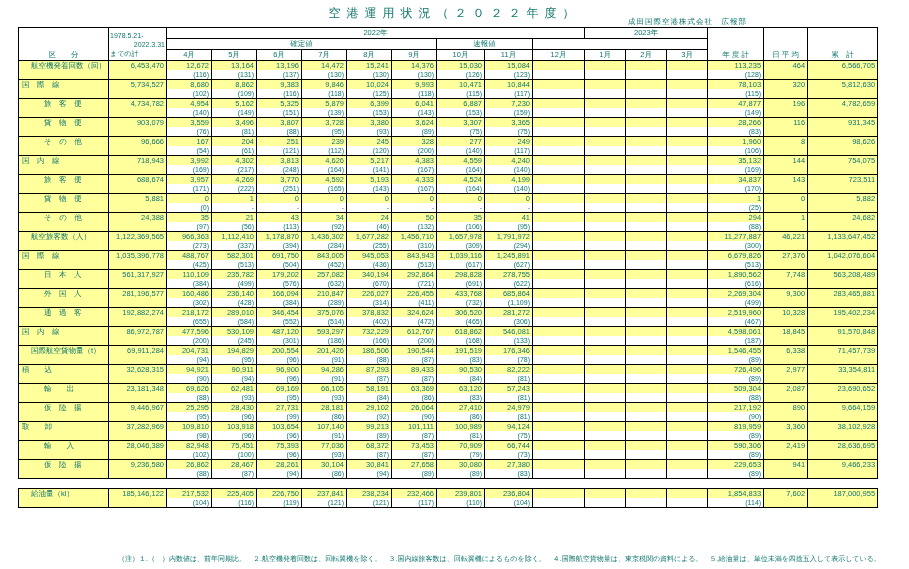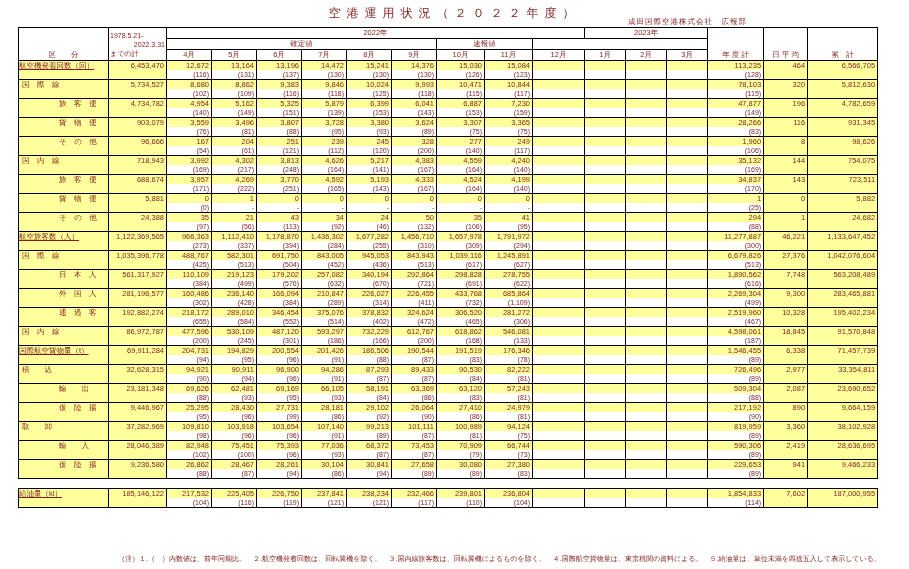--- a/index.html
+++ b/index.html
@@ -1,36 +1,36 @@
 <!DOCTYPE html>
 <html><head>
 <meta charset="utf-8">
 <style>
   html,body{margin:0;padding:0;background:#e8e8e8;}
   #page{position:relative;width:909px;height:569px;background:#ffffff;overflow:hidden;
-        font-family:"Liberation Sans","DejaVu Sans",sans-serif;color:#7f1d1d;}
+        font-family:"Liberation Sans","DejaVu Sans",sans-serif;color:#0f766e;}
   #title{position:absolute;top:5px;left:0;right:0;text-align:center;
          font-size:12px;letter-spacing:6px;white-space:nowrap;}
   #credit{position:absolute;top:17px;left:628px;font-size:7.5px;letter-spacing:1px;white-space:nowrap;}
   #notes{position:absolute;top:554px;left:118px;font-size:7px;white-space:nowrap;transform-origin:left top;}
   table{position:absolute;top:27px;left:18px;border-collapse:collapse;table-layout:fixed;width:859px;}
   th,td{margin:0;padding:0 2px;overflow:hidden;white-space:nowrap;font-weight:normal;}
   thead th{border:1px solid #000;font-size:7.5px;background:#fff;height:10px;line-height:10px;}
   thead .period{text-align:left;font-size:7px;line-height:9px;padding:0 1px;}
   thead .period .r{text-align:right;}
   thead .bottomalign{vertical-align:bottom;}
   tbody td{font-size:7.5px;height:9px;line-height:9px;}
   tr.vrow td{background:#ffff9c;border-top:1px solid #000;border-left:1px solid #000;border-right:1px solid #000;}
   tr.prow td{background:#fff;border-bottom:1px solid #000;border-left:1px solid #000;border-right:1px solid #000;font-size:7px;}
   td.span2{background:linear-gradient(#ffff9c 50%,#ffffff 50%);border:1px solid #000;vertical-align:top;}
   td.num{text-align:right;}
   td.lab{text-align:left;}
-  .ind0{padding-left:0;text-decoration:underline;}
+  .ind0{padding-left:12px;}
   .ind1{padding-left:3px;}
-  .ind2{padding-left:40px;margin-top:44px;}
+  .ind2{padding-left:25px;margin-top:44px;}
   tr.spacer td{border:none;background:#fff;height:9px;line-height:9px;}
 </style>
 </head>
 <body>
 
 <div id="page">
   <div id="title">空港運用状況（２０２２年度）</div>
   <div id="credit">成田国際空港株式会社　広報部</div>
 
   <table>
@@ -459,21 +459,21 @@
           <td class="num"></td>
           <td class="num"></td>
           <td class="num"></td>
           <td class="num"></td>
           <td class="num">(513)</td>
         </tr>
         <tr class="vrow">
           <td rowspan="2" class="lab span2 ind2">日　本　人</td>
           <td rowspan="2" class="num span2">561,317,927</td>
           <td class="num">110,109</td>
-          <td class="num">219,123</td>
+          <td class="num">235,782</td>
           <td class="num">179,202</td>
           <td class="num">257,082</td>
           <td class="num">340,194</td>
           <td class="num">292,864</td>
           <td class="num">298,828</td>
           <td class="num">278,755</td>
           <td class="num"></td>
           <td class="num"></td>
           <td class="num"></td>
           <td class="num"></td>

